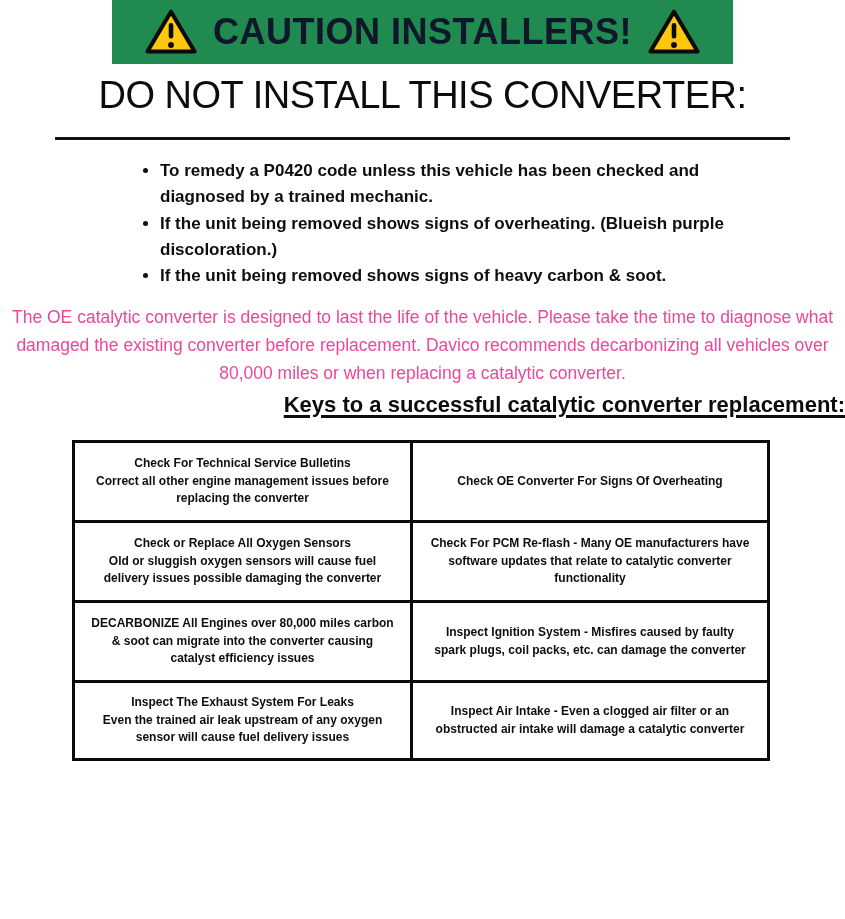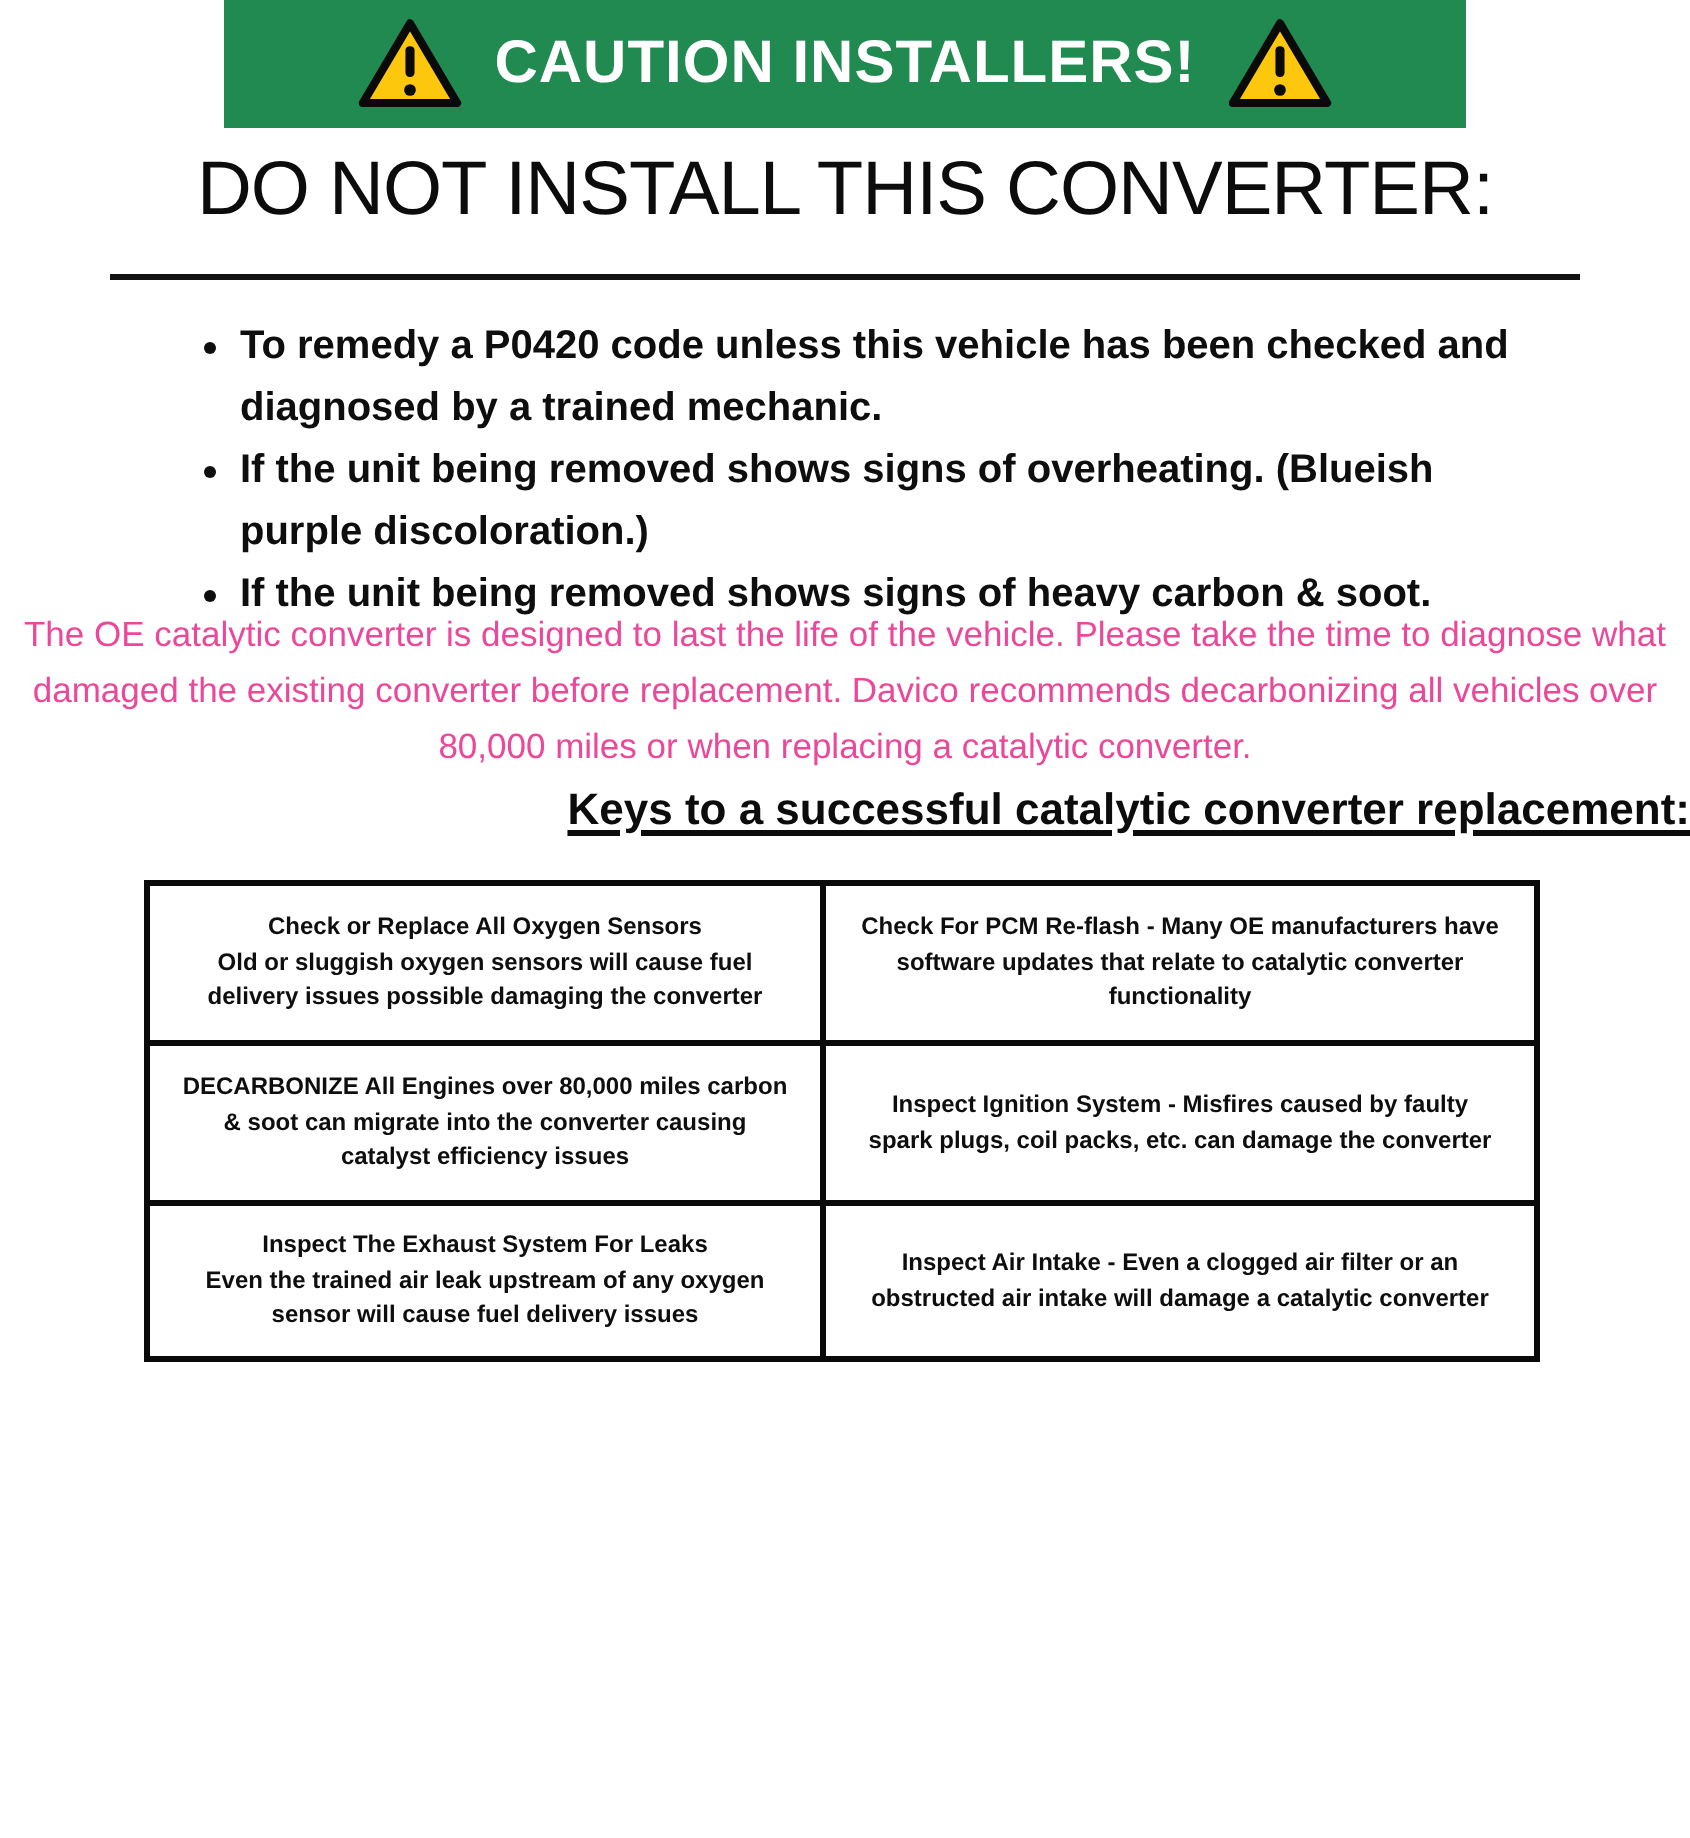--- a/index.html
+++ b/index.html
@@ -20,22 +20,22 @@
     top: 0;
     width: 621px;
     height: 64px;
     background: #218a50;
     display: flex;
     align-items: center;
     justify-content: center;
     gap: 16px;
   }
   .banner-text {
-    color: #ffffff;
-    font-size: 30px;
+    color: #0f172a;
+    font-size: 36px;
     font-weight: bold;
     letter-spacing: 0.5px;
     white-space: nowrap;
   }
   .warn-icon { width: 52px; height: 46px; display: block; }
 
   
   .headline {
     position: absolute;
     top: 74px;
@@ -60,24 +60,25 @@
   
   .bullets {
     position: absolute;
     top: 158px;
     left: 98px;
     width: 668px;
     list-style: disc;
     padding-left: 22px;
   }
   .bullets li {
-    font-size: 20px;
+    font-size: 17px;
     font-weight: bold;
     line-height: 1.55;
     color: #0e0e0e;
+    margin-left: 40px;
   }
 
   
   .paragraph {
     position: absolute;
     top: 303px;
     left: 11px;
     width: 823px;
     text-align: center;
     font-size: 17.5px;
@@ -163,20 +164,25 @@
 <p class="paragraph">The OE catalytic converter is designed to last the life of the vehicle. Please take the time to diagnose what damaged the existing converter before replacement. Davico recommends decarbonizing all vehicles over 80,000 miles or when replacing a catalytic converter.</p>
 
 <div class="keys-heading">Keys to a successful catalytic converter replacement:</div>
 
 <table class="keys-table">
   <colgroup>
       <col class="left-col">
       <col class="right-col">
     </colgroup>
   <tbody>
+    <tr class="row-1">
+      <td>Check For Technical Service Bulletins
+Correct all other engine management issues before replacing the converter</td>
+      <td class="big-cell">Check OE Converter For Signs Of Overheating</td>
+    </tr>
     <tr class="row-2">
       <td>Check or Replace All Oxygen Sensors
 Old or sluggish oxygen sensors will cause fuel delivery issues possible damaging the converter</td>
       <td>Check For PCM Re-flash - Many OE manufacturers have software updates that relate to catalytic converter functionality</td>
     </tr>
     <tr class="row-3">
       <td>DECARBONIZE All Engines over 80,000 miles carbon &amp; soot can migrate into the converter causing catalyst efficiency issues</td>
       <td>Inspect Ignition System - Misfires caused by faulty spark plugs, coil packs, etc. can damage the converter</td>
     </tr>
     <tr class="row-4">

